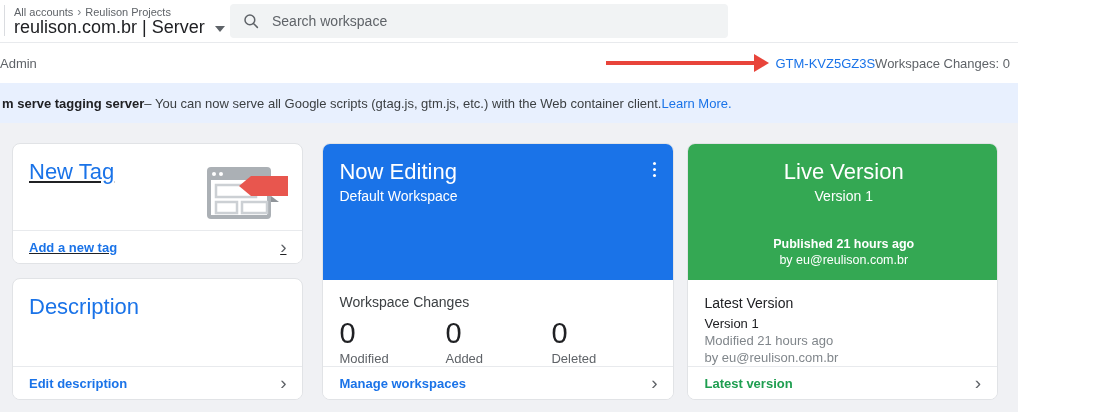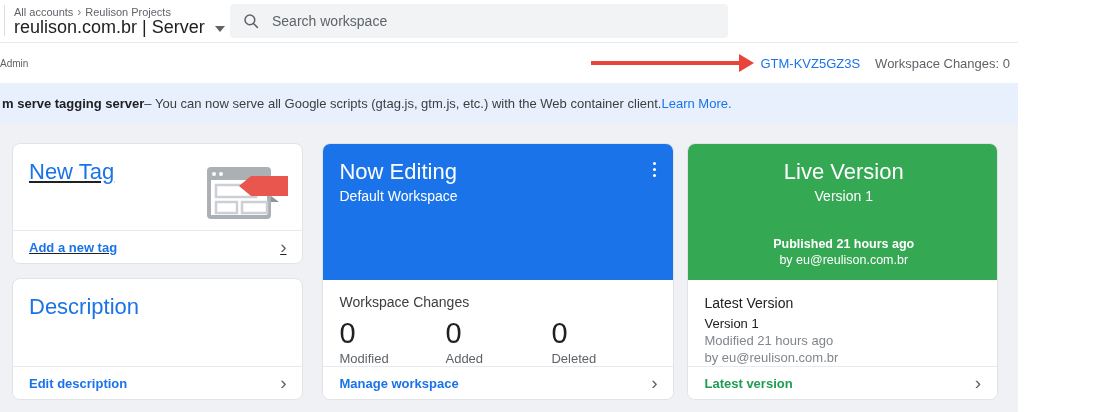--- a/index.html
+++ b/index.html
@@ -26,27 +26,27 @@
   .search{position:absolute; left:230px; top:4px; width:498px; height:34px;
           background:#f1f3f4; border-radius:4px; display:flex; align-items:center; padding:0 12px;}
   .search svg{flex:0 0 auto; margin-right:12px;}
   .search input{flex:1; border:none; outline:none; background:transparent;
                 font-size:14px; color:#202124; font-family:inherit;}
   .search input::placeholder{color:#5f6368;}
 
   
   .tabrow{height:40px; background:#fff; position:relative;}
   .tab{position:absolute; left:0; top:0; height:40px; display:flex; align-items:center;
-       font-size:10px; color:#5f6368; cursor:pointer;}
+       font-size:13px; color:#5f6368; cursor:pointer;}
   .tab-right{position:absolute; right:8px; top:0; height:40px; display:flex; align-items:center;}
   .arrow{display:flex; align-items:center; margin-right:6px;}
   .arrow .shaft{width:148px; height:4px; background:var(--arrow-red);}
   .arrow .head{width:0; height:0; border-left:15px solid var(--arrow-red);
                border-top:9px solid transparent; border-bottom:9px solid transparent;}
-  .gtm-id{font-size:13px; color:var(--blue); cursor:pointer; text-decoration:none; margin-right:15px;}
+  .gtm-id{font-size:13px; color:var(--blue); cursor:pointer; text-decoration:none; }
   .wc{font-size:13px; color:#5f6368;}
 
   
   .banner{height:40px; background:var(--banner-bg); display:flex; align-items:center;
           padding-left:2px; font-size:13px; color:#3c4043; white-space:nowrap; overflow:hidden;}
   .b-bold{font-weight:700; color:#202124;}
   .b-link{color:var(--blue); cursor:pointer; text-decoration:none;}
 
   
   .content{background:var(--page-bg); height:289px; padding:20px 20px 0 12px; display:flex;}
@@ -196,21 +196,21 @@
               <div class="stat-value">0</div>
               <div class="stat-label">Added</div>
             </div>
             <div class="stat">
               <div class="stat-value">0</div>
               <div class="stat-label">Deleted</div>
             </div>
           </div>
         </div>
         <div class="card-footer">
-          <span class="flink blue-link">Manage workspace</span>
+          <span class="flink blue-link">Manage workspaces</span>
           <span class="chev">›</span>
         </div>
       </section>
     </div>
 
     <div class="col3">
       <section class="card tall">
         <div class="chead green-bg">
           <div>
             <div class="chead-title">Live Version</div>

